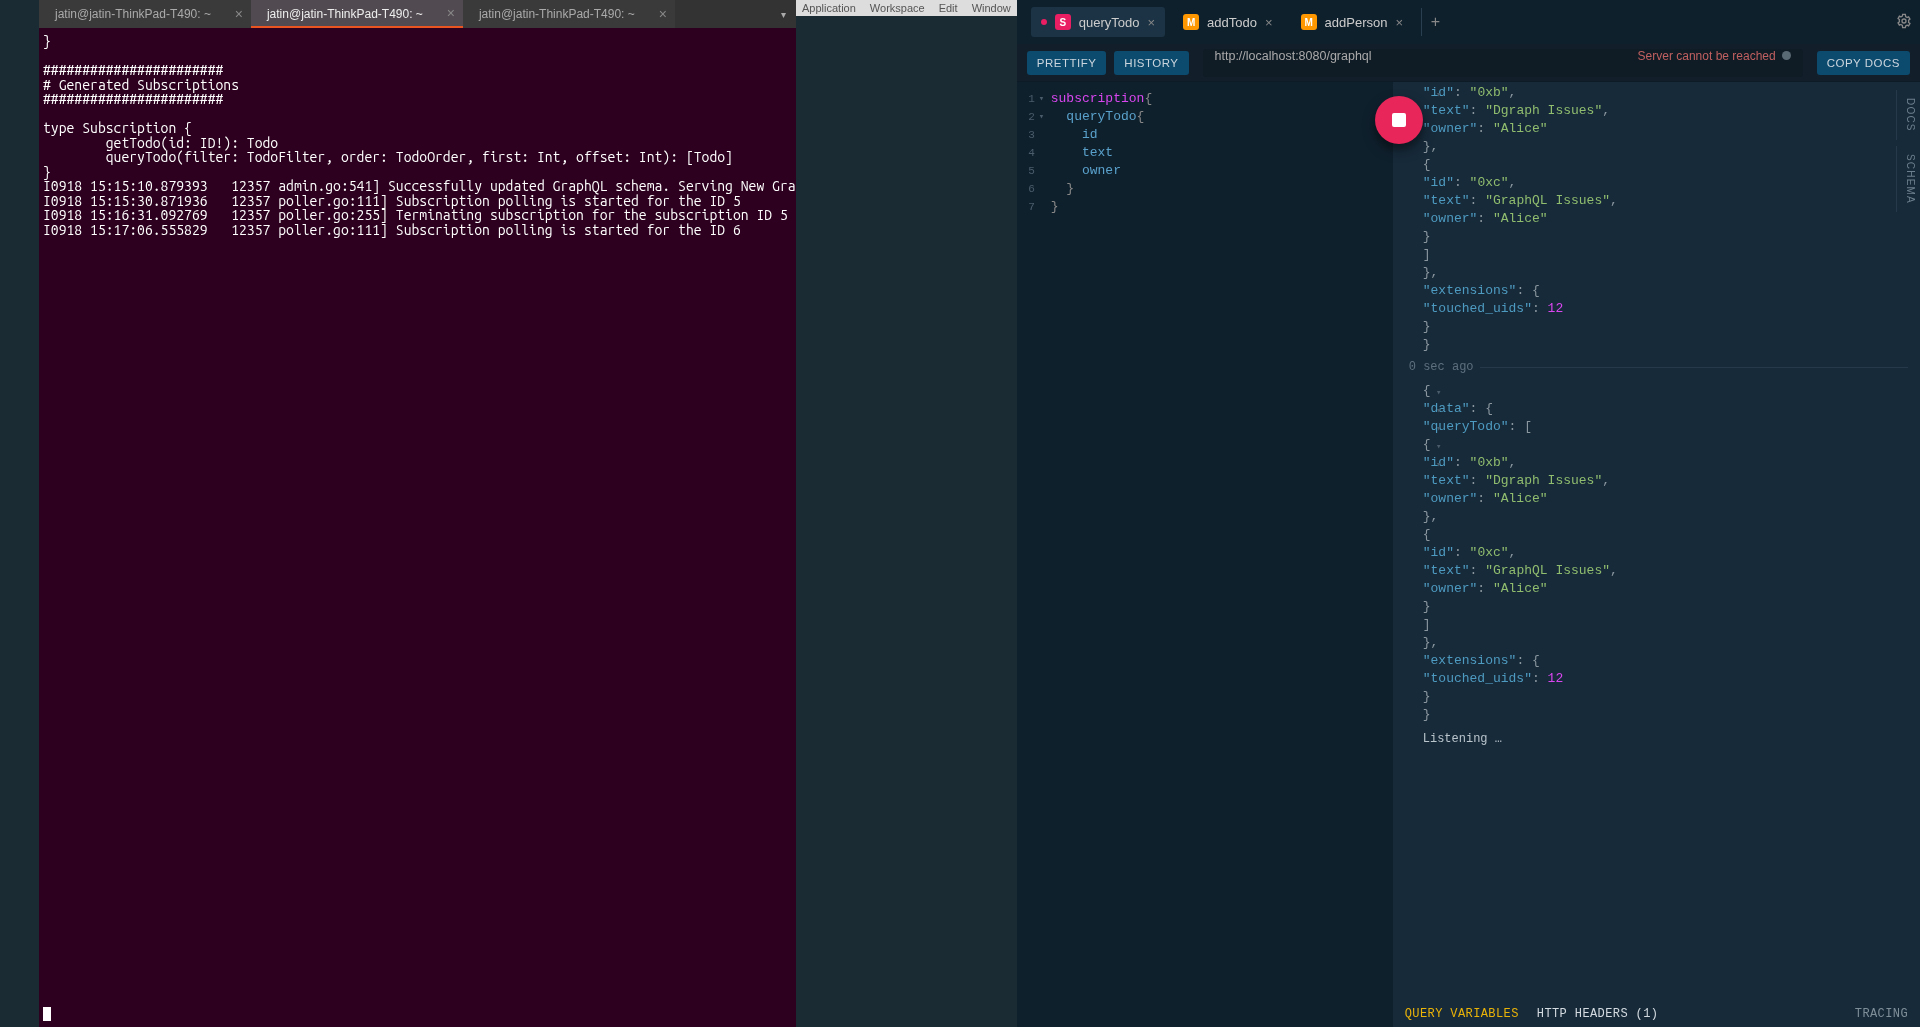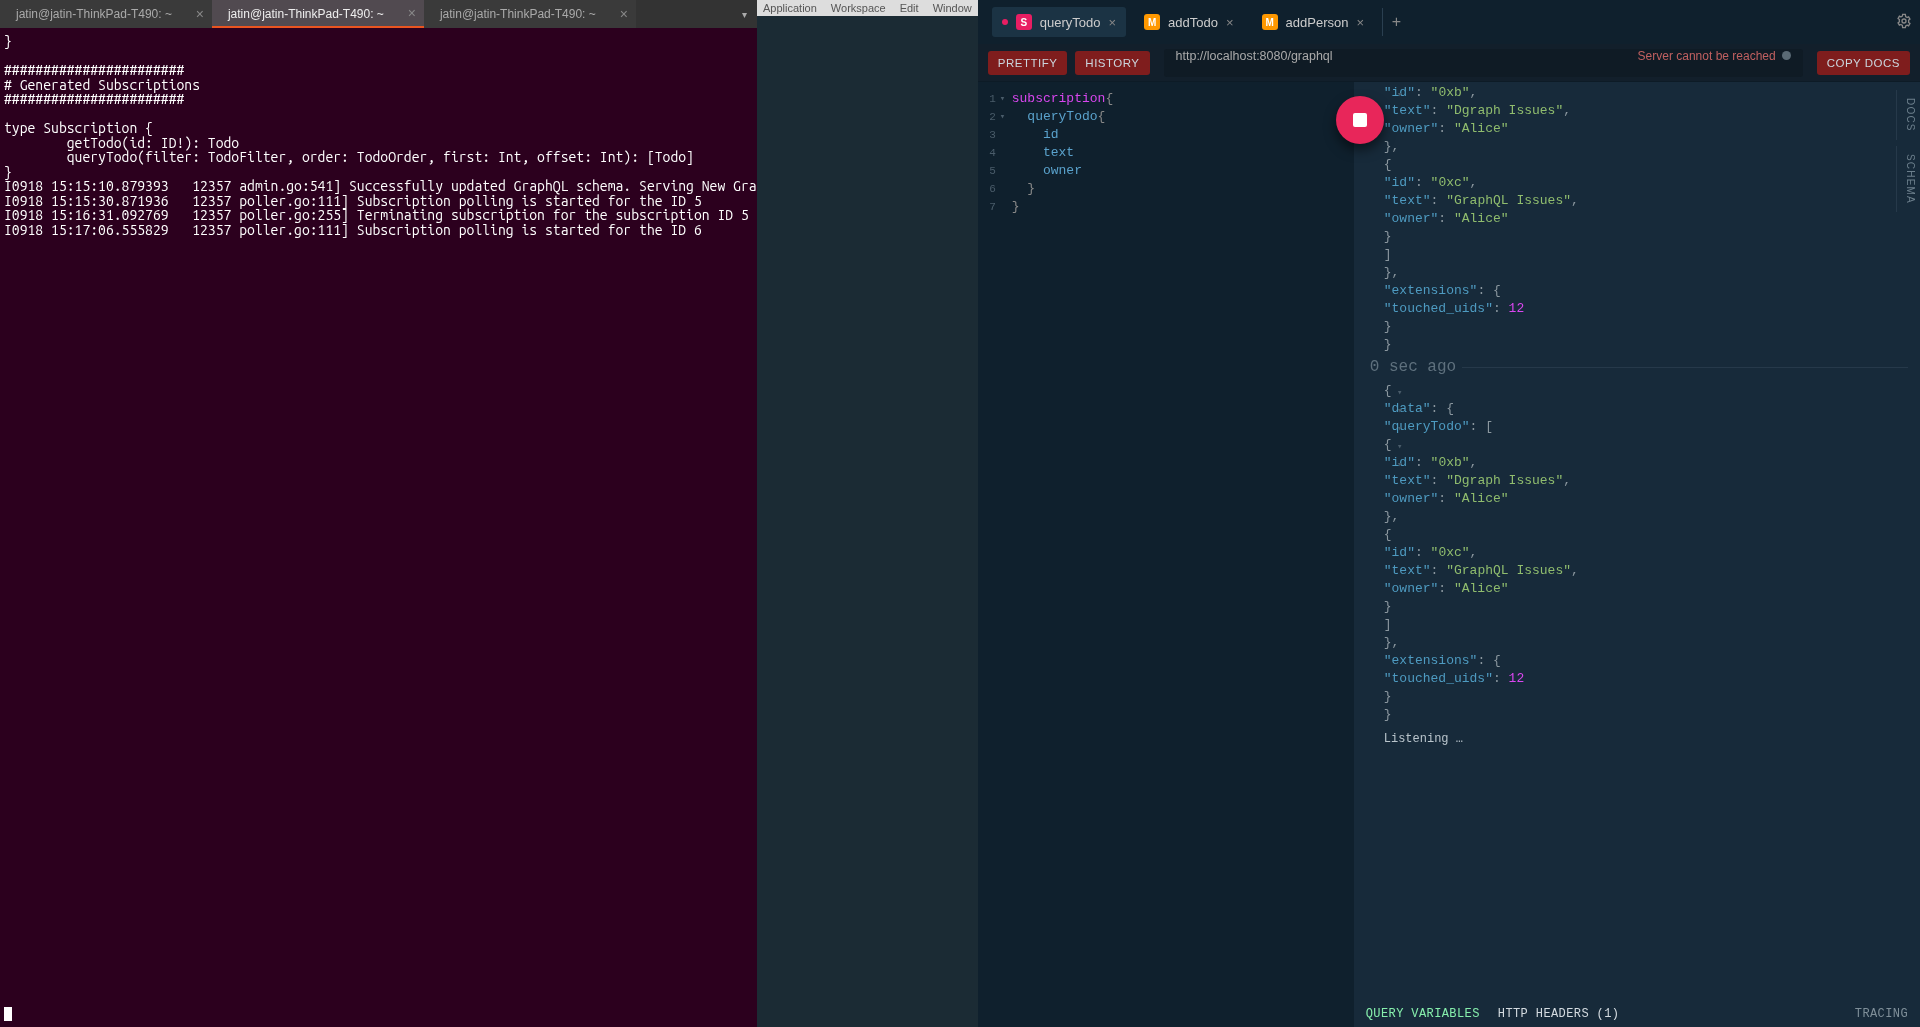--- a/index.html
+++ b/index.html
@@ -144,21 +144,21 @@
   height: 38px;
   display: flex;
   align-items: center;
   gap: 8px;
   padding: 0 10px 0 10px;
   border-bottom: 1px solid #0d1b26;
   background: #121f2b;
 }
 .tb-btn {
   padding: 6px 10px;
-  background: #7f1d1d;
+  background: #0c4a6e;
   color: #cbd5dd;
   font-size: 11.5px;
   letter-spacing: 0.5px;
   border-radius: 3px;
 }
 .endpoint-box {
   flex: 1;
   margin: 0 6px;
   height: 28px;
   background: #0f1b25;
@@ -255,21 +255,21 @@
 .jkey { color: #4e9bc1; }
 .jstr { color: #90bd6e; }
 .jnum { color: #d946ef; }
 .jpunc { color: #8b979f; }
 .fold-col {
   position: absolute; left: 6px; top: 2px; width: 20px;
   color: #4a5c6a; font-size: 9px; line-height: 18px; text-align: center;
 }
 .sep-row {
   display: flex; align-items: center; gap: 6px;
-  color: #5e707d; font-size: 16px;
+  color: #5e707d; font-size: 12px;
   margin: 4px 0 6px -14px;
 }
 .sep-line { flex: 1; height: 1px; background: #26394a; }
 .listening {
   color: #bac5cc; font-size: 12px; padding: 6px 0 2px 0;
 }
 
 .dock-tabs {
   position: absolute;
   right: 0;
@@ -292,28 +292,28 @@
 }
 
 .bottom-row {
   height: 26px;
   padding-left: 12px;
   display: flex;
   align-items: center;
   gap: 18px;
   font-size: 12px;
 }
-.bottom-link { color: #86efac; letter-spacing: 0.4px; }
+.bottom-link { color: #eab308; letter-spacing: 0.4px; }
 .bottom-link.active { color: #d4dbe0; }
 .tracing { margin-left: auto; margin-right: 12px; color: #7f8f99; letter-spacing: 0.4px; }
 </style>
 </head>
 <body>
 
-<div class="left-pane" style="position: relative;">
+<div class="left-pane" style="position: relative; margin-left: 39px;">
   <div class="terminal-tabs">
     <div class="terminal-tab">
       <span>jatin@jatin-ThinkPad-T490: ~</span>
       <span class="term-close">×</span>
     </div>
     <div class="terminal-tab active">
       <span>jatin@jatin-ThinkPad-T490: ~</span>
       <span class="term-close">×</span>
     </div>
     <div class="terminal-tab">

